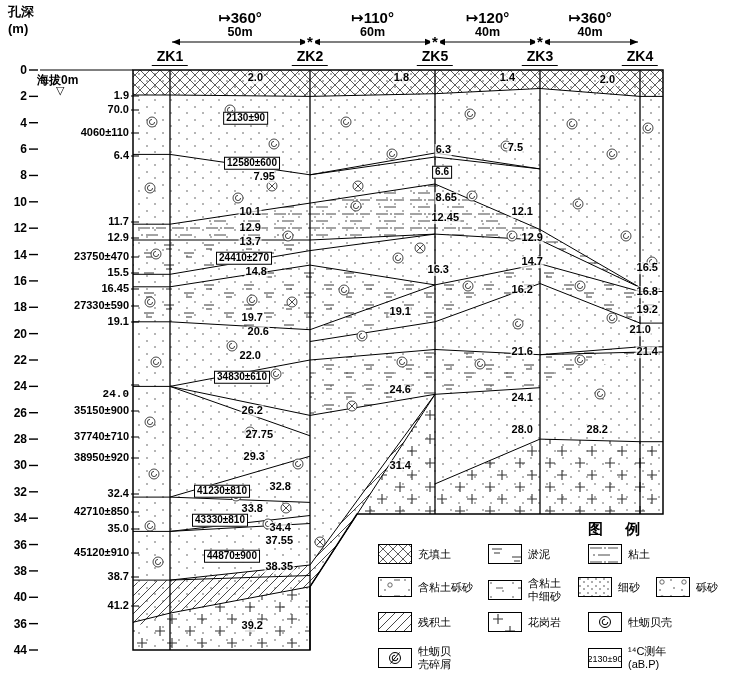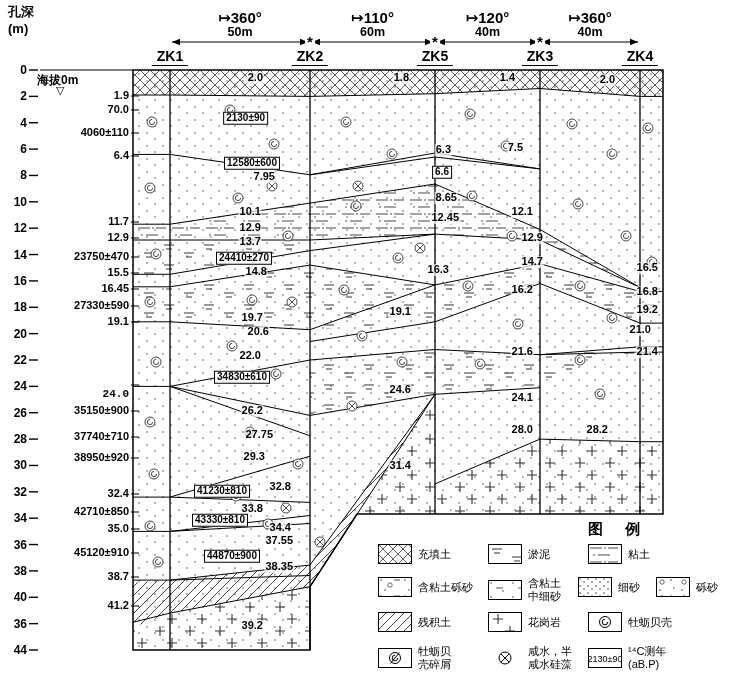--- a/index.html
+++ b/index.html
@@ -460,28 +460,20 @@
     <div class="legend-item" style="left: 378px; top: 645px;">
       <svg width="34" height="20">
         <rect x="0.5" y="0.5" width="33" height="19" fill="#fff" stroke="#000" stroke-width="1"></rect>
         <circle cx="17" cy="10" r="5.5" fill="#fff" stroke="#000" stroke-width="1"></circle>
         <path d="M19.8 10 a2.8 2.8 0 1 1 -2.8 -2.8" fill="none" stroke="#000" stroke-width="1"></path>
         <path d="M21.5 4.5 L12.5 15.5" stroke="#000" stroke-width="1"></path>
       </svg>
       <div class="lab">牡蛎贝
 壳碎屑</div>
     </div>
-    <div class="legend-item" style="left: 488px; top: 645px;">
-      <svg width="34" height="20">
-        <circle cx="17" cy="10" r="6" fill="#fff" stroke="#000" stroke-width="1"></circle>
-        <path d="M12.8 5.8 L21.2 14.2 M21.2 5.8 L12.8 14.2" stroke="#000" stroke-width="1" fill="none"></path>
-      </svg>
-      <div class="lab">咸水，半
-咸水硅藻</div>
-    </div>
     <div class="legend-item" style="left: 588px; top: 645px;">
       <svg width="34" height="20">
         <rect x="0.5" y="0.5" width="33" height="19" fill="#fff" stroke="#000" stroke-width="1"></rect>
         <text x="17" y="13.5" text-anchor="middle" font-size="9" font-family="Liberation Sans, sans-serif">2130±90</text>
       </svg>
       <div class="lab">¹⁴C测年
 (aB.P)</div>
     </div>
   </div>
 

